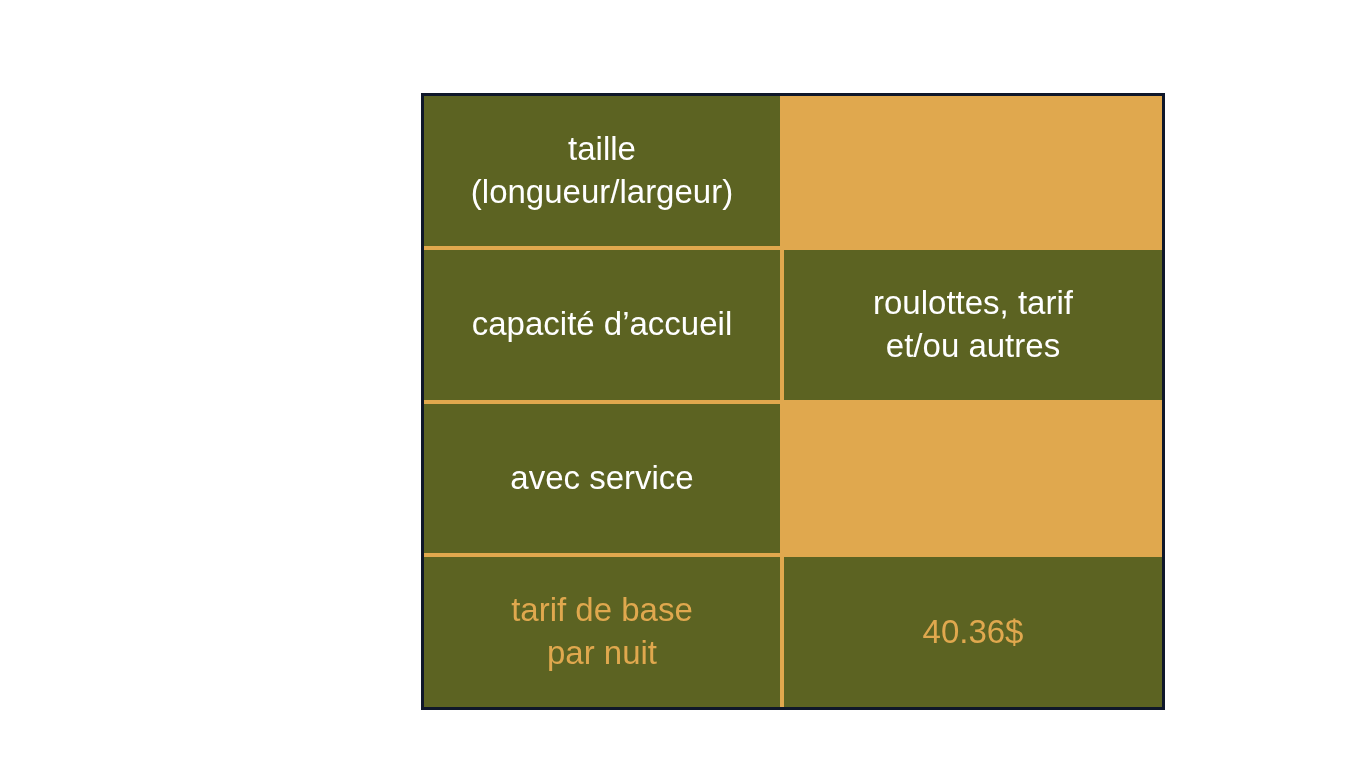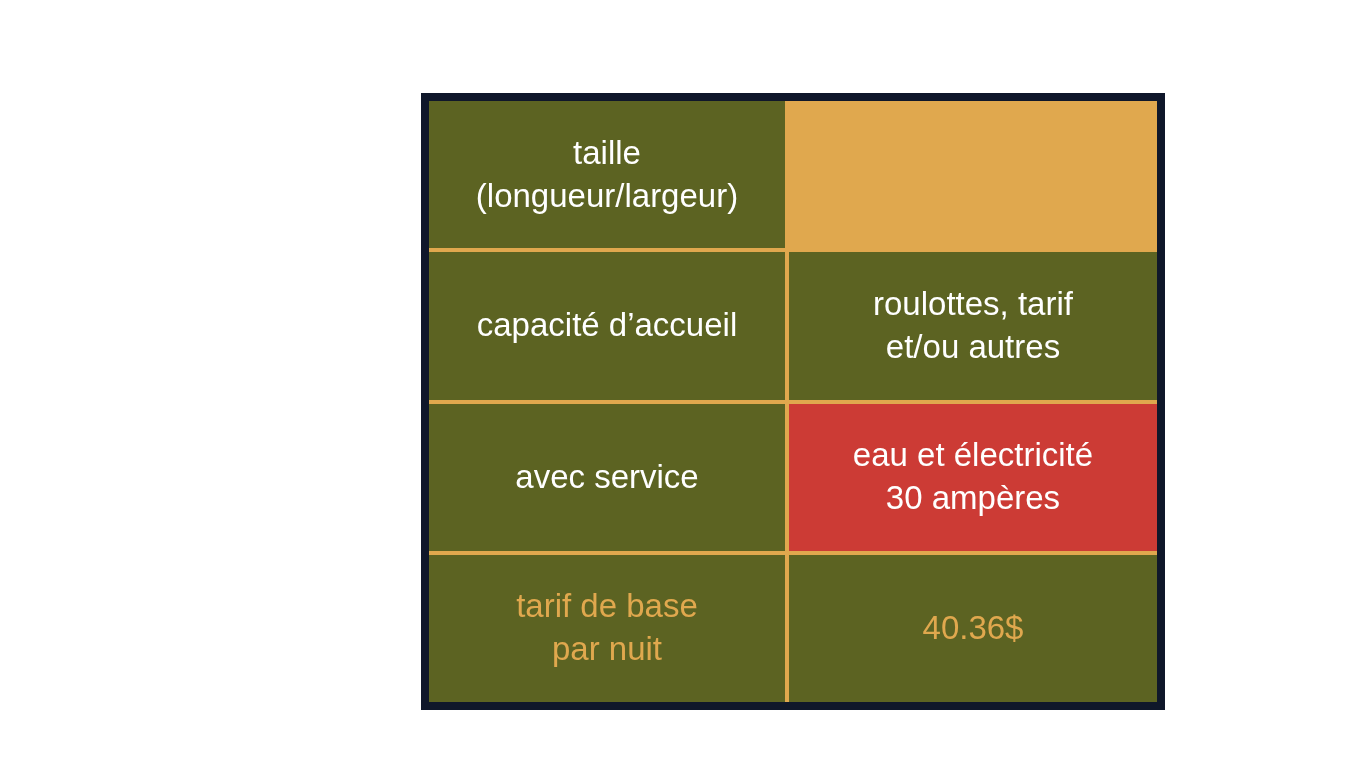--- a/index.html
+++ b/index.html
@@ -19,21 +19,21 @@
     background: #ffffff;
   }
 
   .spec-table {
     position: absolute;
     left: 421px;
     top: 93px;
     width: 744px;
     height: 617px;
     box-sizing: border-box;
-    border: 8px solid #0f172a;
+    border: 3px solid #0f172a;
     background: #e0a84e;
     display: flex;
     flex-direction: column;
     gap: 4px;
   }
 
   .row {
     display: flex;
     flex: 1 1 0;
     gap: 4px;
@@ -84,22 +84,20 @@
     </div>
 
     <div class="row">
       <div class="cell cell-label">capacité d’accueil</div>
       <div class="cell cell-value">roulottes, tarif
 et/ou autres</div>
     </div>
 
     <div class="row">
       <div class="cell cell-label">avec service</div>
-      <div class="cell cell-value highlight">eau et électricité
-30 ampères</div>
     </div>
 
     <div class="row">
       <div class="cell cell-label accent-text">tarif de base
 par nuit</div>
       <div class="cell cell-value accent-text">40.36$</div>
     </div>
 
   </div>
 

